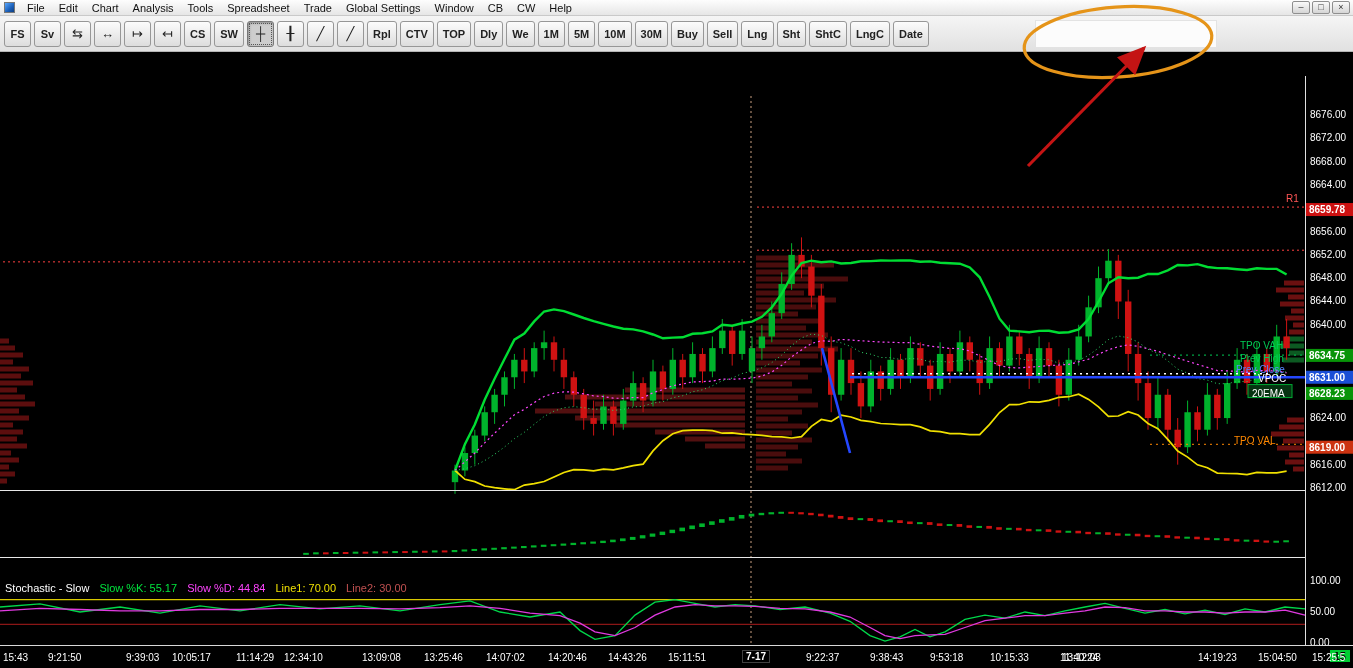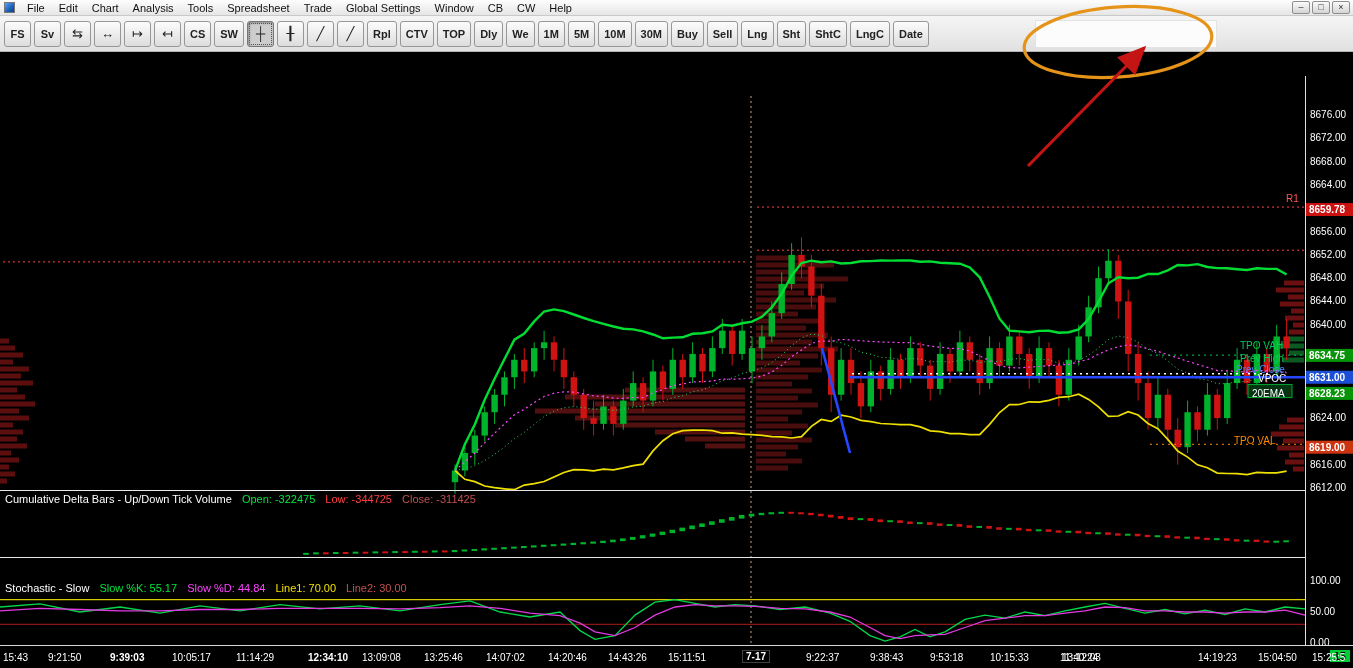--- a/index.html
+++ b/index.html
@@ -531,43 +531,37 @@
         <polyline points="0,607.0 40,603.9 80,612.0 120,607.0 160,613.2 200,605.8 240,610.8 280,604.6 320,608.9 360,605.8 400,610.8 440,604.6 470,600.8 500,612.0 530,617.0 560,612.0 580,630.6 595,639.3 615,635.6 635,615.1 655,602.1 675,599.6 695,603.3 715,607.0 735,604.6 755,605.8 780,609.5 805,607.0 830,613.2 850,621.3 870,635.6 885,641.1 900,636.8 915,629.4 930,636.8 945,631.8 965,619.4 985,615.1 1005,618.2 1025,612.0 1045,615.7 1065,610.8 1085,607.0 1105,603.3 1125,608.3 1145,613.2 1165,609.5 1185,613.9 1205,610.1 1225,614.5 1245,608.9 1265,612.0 1285,607.0 1305,608.9" fill="none" stroke="#00d84a" stroke-width="1.3"></polyline>
         <polyline points="0,610.8 40,608.3 80,609.5 120,610.8 160,610.8 200,609.5 240,609.5 280,608.3 320,608.3 360,608.3 400,608.9 440,607.7 470,605.8 500,608.3 530,613.2 560,615.7 580,623.2 595,631.8 615,635.6 635,627.5 655,615.1 675,607.0 695,604.6 715,605.8 735,605.8 755,606.4 780,608.3 805,608.9 830,612.0 850,617.0 870,627.5 885,635.6 900,638.7 915,635.6 930,634.9 945,634.3 965,627.5 985,620.7 1005,618.2 1025,615.7 1045,615.7 1065,613.2 1085,610.8 1105,607.0 1125,607.7 1145,610.8 1165,610.8 1185,612.0 1205,612.0 1225,613.2 1245,612.0 1265,612.0 1285,610.1 1305,615.1" fill="none" stroke="#e03ae0" stroke-width="1.3"></polyline>
         <g>
           <text x="1310" y="584" fill="#fff" font-size="10px">100.00</text>
           <text x="1310" y="615" fill="#fff" font-size="10px">50.00</text>
           <text x="1310" y="646" fill="#fff" font-size="10px">0.00</text>
         </g>
       </svg>
 
 
-    <div class="overlay delta-header">
-      <span>Cumulative Delta Bars - Up/Down Tick Volume</span>
-      <span class="green">Open: -322475</span>
-      <span class="red">Low: -344725</span>
-      <span class="maroon">Close: -311425</span>
-    </div>
 
     <div class="overlay stoch-header">
       <span>Stochastic - Slow</span>
       <span class="green">Slow %K: 55.17</span>
       <span class="magenta">Slow %D: 44.84</span>
       <span class="yellow">Line1: 70.00</span>
       <span class="maroon">Line2: 30.00</span>
     </div>
 
     <div class="time-axis">
       <span class="corner-badge">15</span>
     <span class="time-label" style="left: 3px;">15:43</span>
         <span class="time-label" style="left: 48px;">9:21:50</span>
-        <span class="time-label" style="left: 110px; font-weight: bold;">9:39:03</span>
+        <span class="time-label" style="left: 126px;">9:39:03</span>
         <span class="time-label" style="left: 172px;">10:05:17</span>
         <span class="time-label" style="left: 236px;">11:14:29</span>
-        <span class="time-label" style="left: 308px; font-weight: bold;">12:34:10</span>
+        <span class="time-label" style="left: 284px;">12:34:10</span>
         <span class="time-label" style="left: 362px;">13:09:08</span>
         <span class="time-label" style="left: 424px;">13:25:46</span>
         <span class="time-label" style="left: 486px;">14:07:02</span>
         <span class="time-label" style="left: 548px;">14:20:46</span>
         <span class="time-label" style="left: 608px;">14:43:26</span>
         <span class="time-label" style="left: 668px;">15:11:51</span>
         <span class="time-label session-date" style="left: 742px;">7-17</span>
         <span class="time-label" style="left: 806px;">9:22:37</span>
         <span class="time-label" style="left: 870px;">9:38:43</span>
         <span class="time-label" style="left: 930px;">9:53:18</span>

